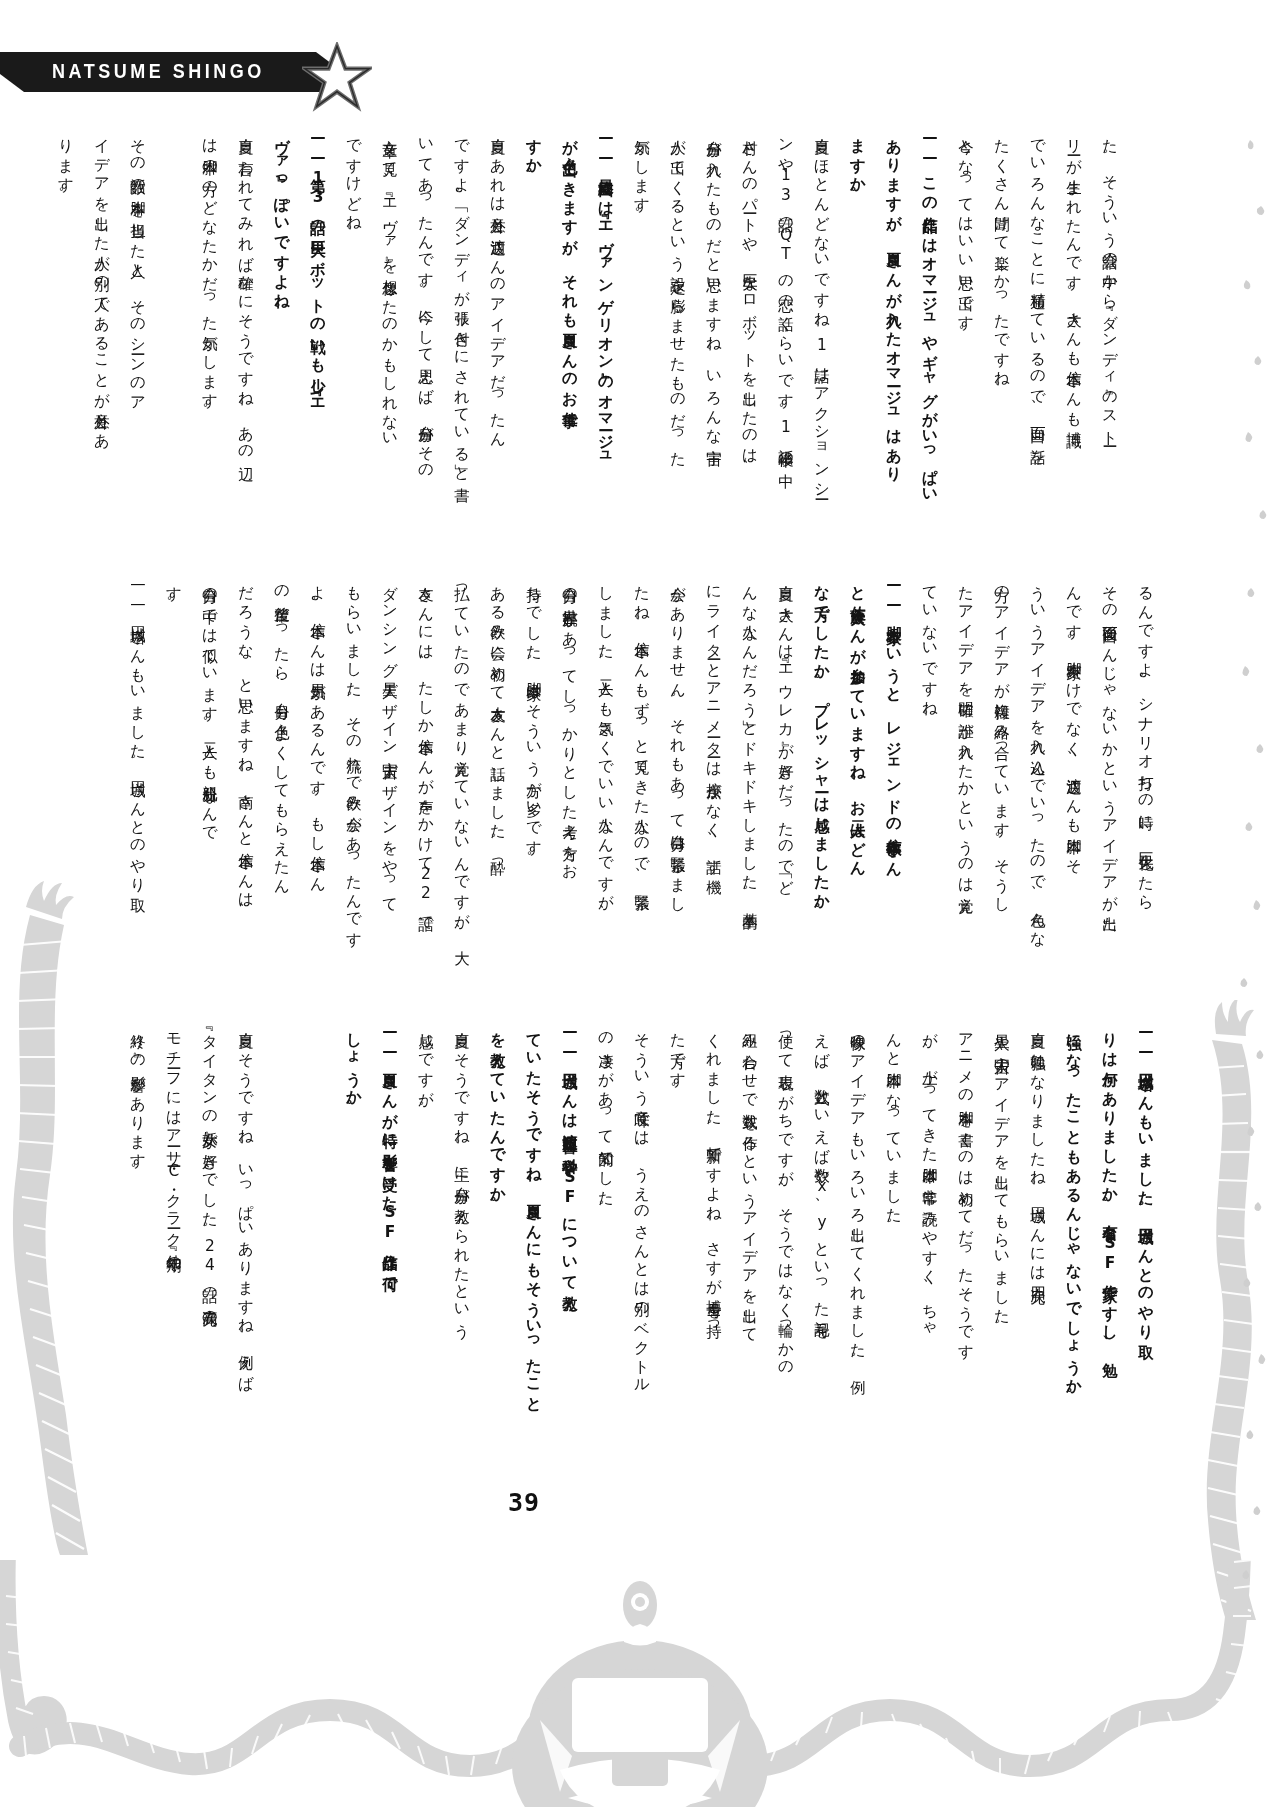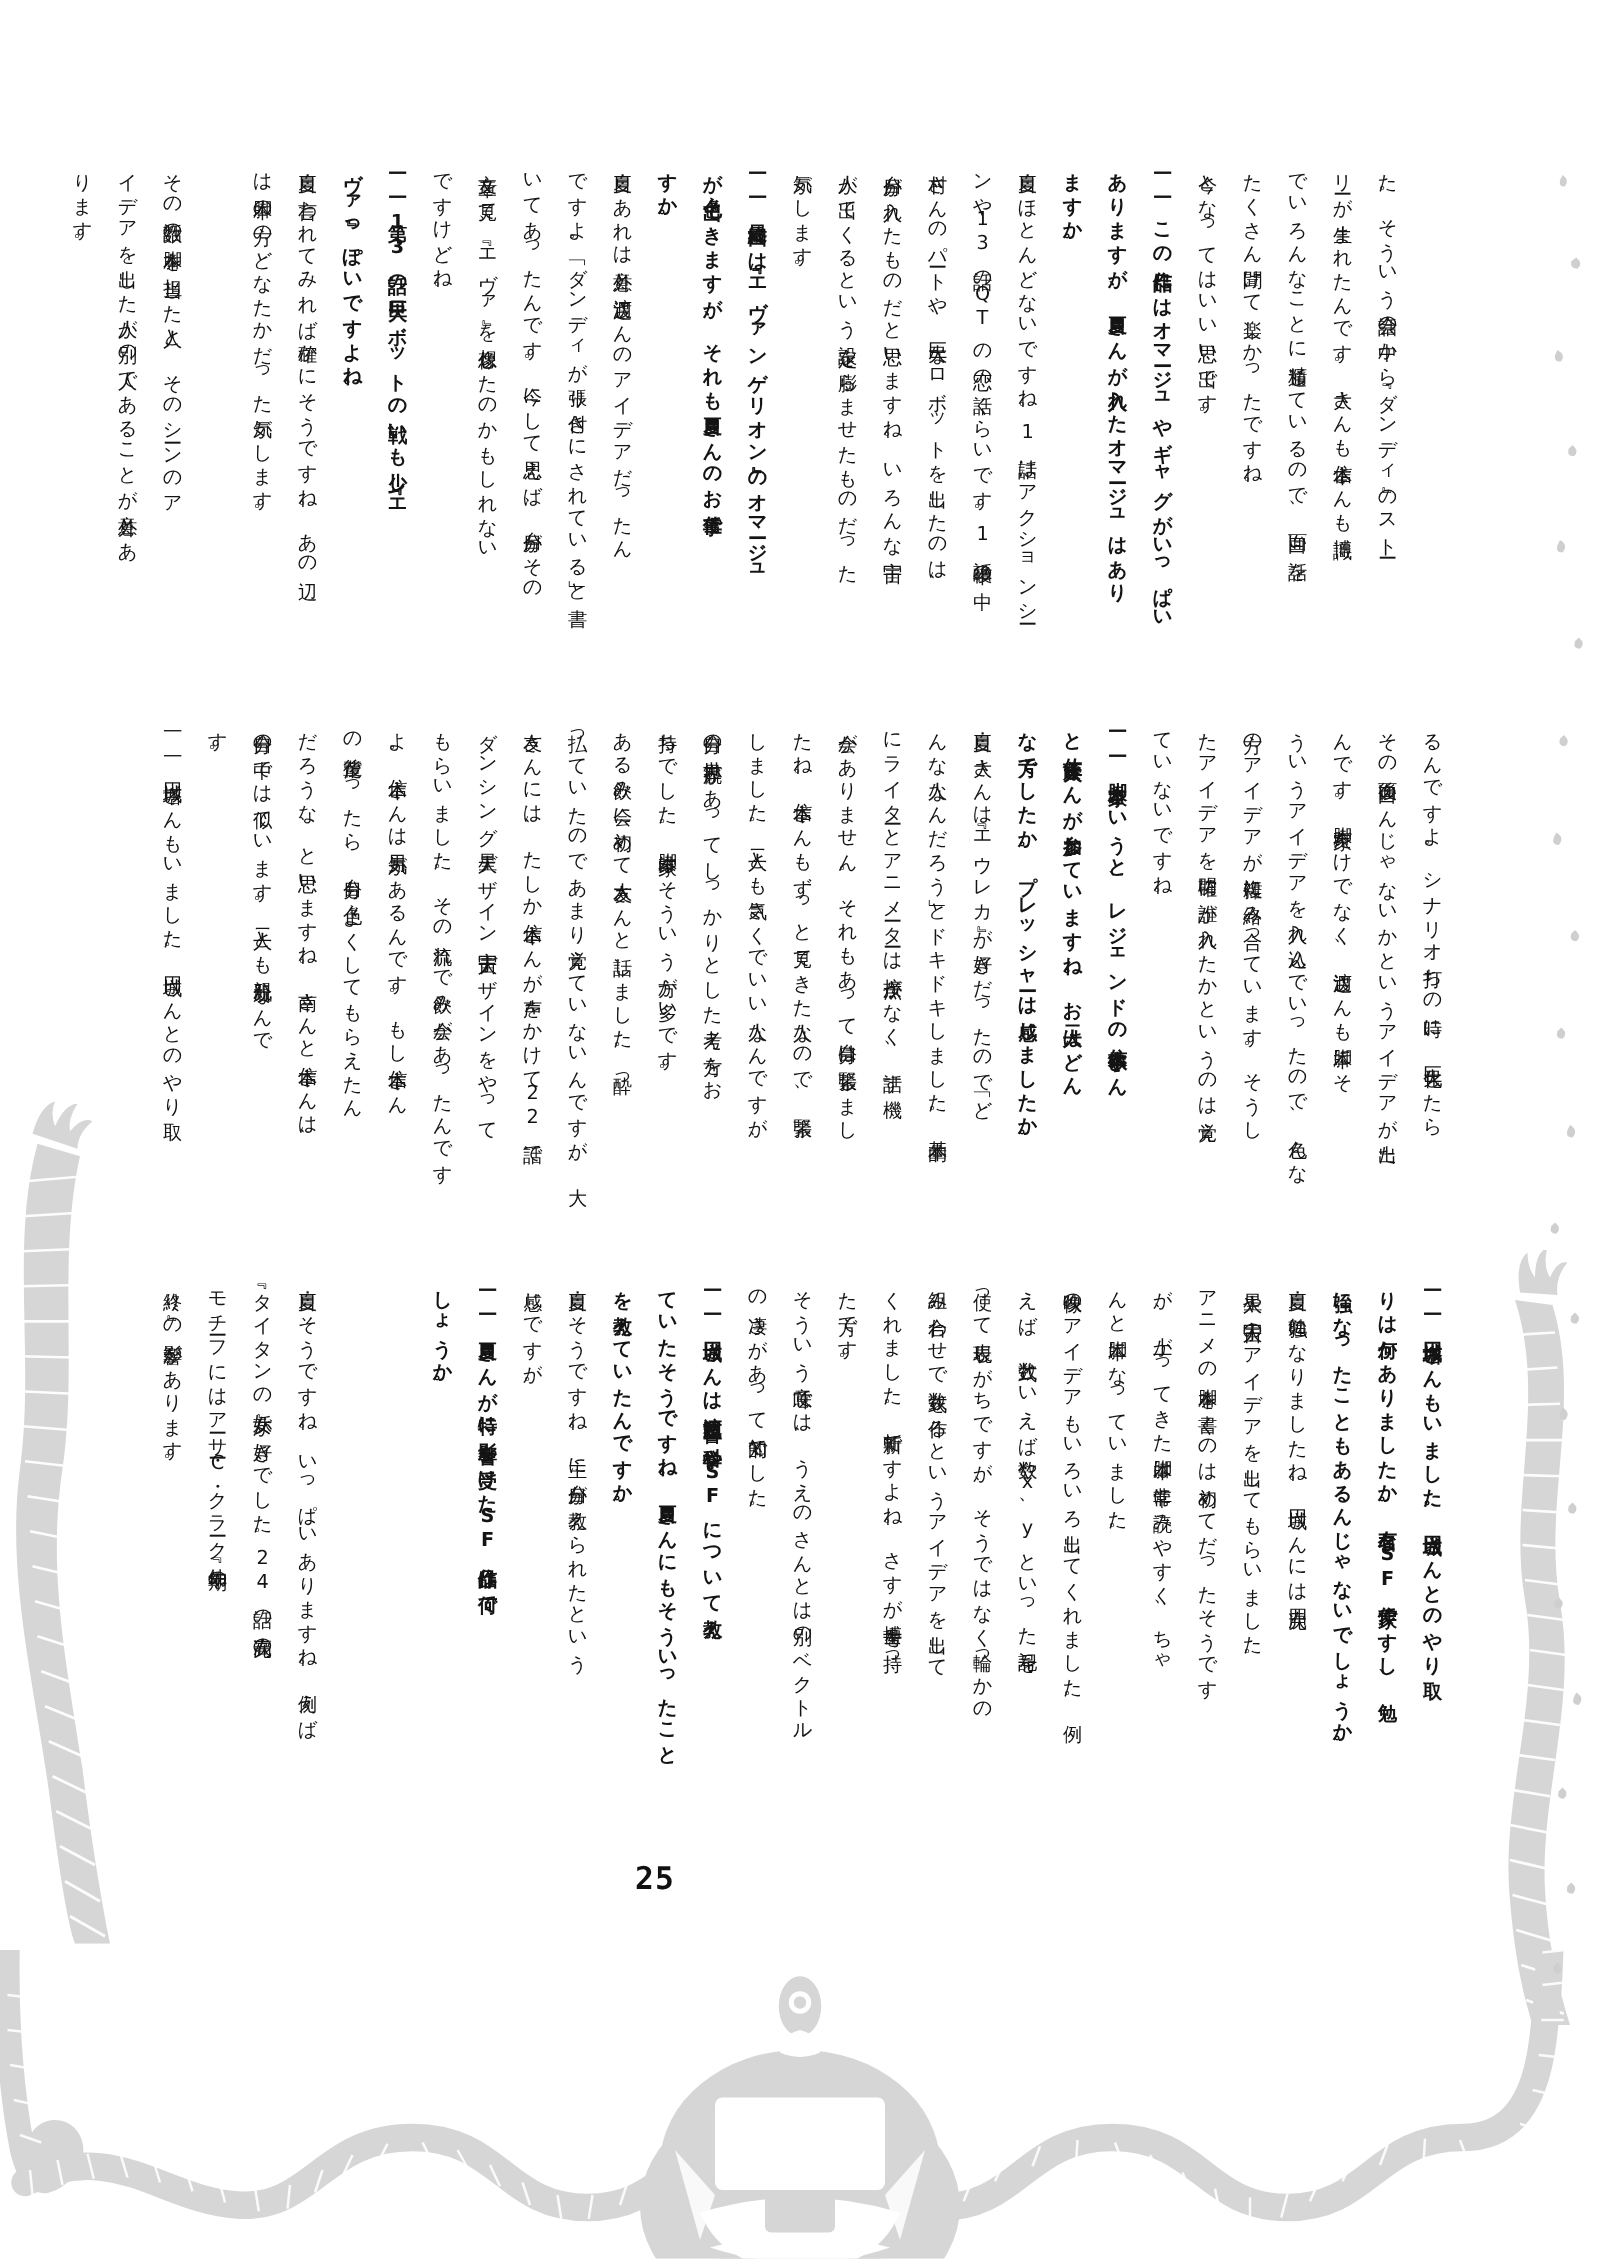--- a/index.html
+++ b/index.html
@@ -55,20 +55,29 @@
     text-align:center;font-size:25px;font-weight:bold;color:#111;
     font-family:"DejaVu Sans Mono","Liberation Mono",monospace;
     letter-spacing:1px;
   }
 </style>
 </head>
 <body>
 
 <div id="page">
 
+  <div id="header">
+    <div id="banner-shadow"></div>
+    <div id="banner-bar"></div>
+    <div id="banner-label">NATSUME SHINGO</div>
+    <svg id="banner-star" viewBox="0 0 100 100">
+      <polygon points="50,6 62,38 96,38 68,58 79,92 50,71 21,92 32,58 4,38 38,38" fill="#ffffff" stroke="#6d6d6d" stroke-width="6"></polygon>
+      <polygon points="50,6 62,38 96,38 68,58 79,92 50,71 21,92 32,58 4,38 38,38" fill="none" stroke="#2a2a2a" stroke-width="2"></polygon>
+    </svg>
+  </div>
 
   <svg class="deco" style="left:-10px;top:855px;width:180px;height:700px;" viewBox="0 0 180 700">
     <g fill="#d6d6d6">
       <path d="M40 60 C 18 140, 38 230, 26 320 C 14 410, 40 500, 52 600 C 60 660, 66 690, 70 700
                L 98 700 C 90 660, 82 610, 76 560 C 62 470, 48 400, 60 320 C 72 240, 56 150, 74 70 Z"></path>
       <path d="M36 52 q 6 -22 18 -26 q -4 10 0 20 q 8 -18 18 -18 q -8 12 -6 22 q 10 -12 18 -8 q -12 10 -12 22 Z"></path>
     </g>
     <g stroke="#ffffff" stroke-width="2.2" fill="none" opacity="0.95">
       <path d="M30 90 L 78 86"></path>
         <path d="M28 118 L 77 115"></path>
@@ -331,15 +340,15 @@
   <div class="block" style="left:410px;top:1022px;height:430px;"><span>感じですが。</span></div>
 
   <div class="block q" style="left:374px;top:1022px;height:430px;"><span>——夏目さんが特に影響を受けたSF作品は何で</span></div>
   <div class="block q" style="left:338px;top:1022px;height:430px;"><span>しょうか。</span></div>
 
   <div class="block" style="left:230px;top:1022px;height:430px;"><span>夏目：そうですね。いっぱいありますね。例えば</span></div>
   <div class="block" style="left:194px;top:1022px;height:430px;"><span>『タイタンの妖女』が好きでした。24話の高次元の</span></div>
   <div class="block" style="left:158px;top:1022px;height:430px;"><span>モチーフにはアーサー・C・クラーク『幼年期の</span></div>
   <div class="block" style="left:122px;top:1022px;height:430px;"><span>終り』の影響があります。</span></div>
 
-  <div id="pagenum">25</div>
+  <div id="pagenum">39</div>
 
 </div>
 
 </body></html>

